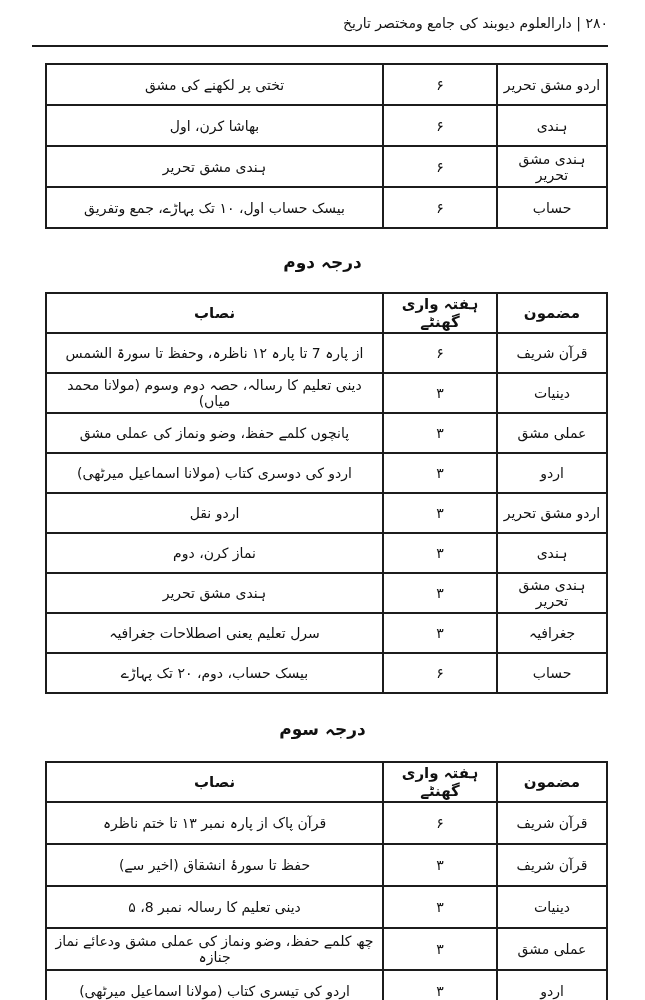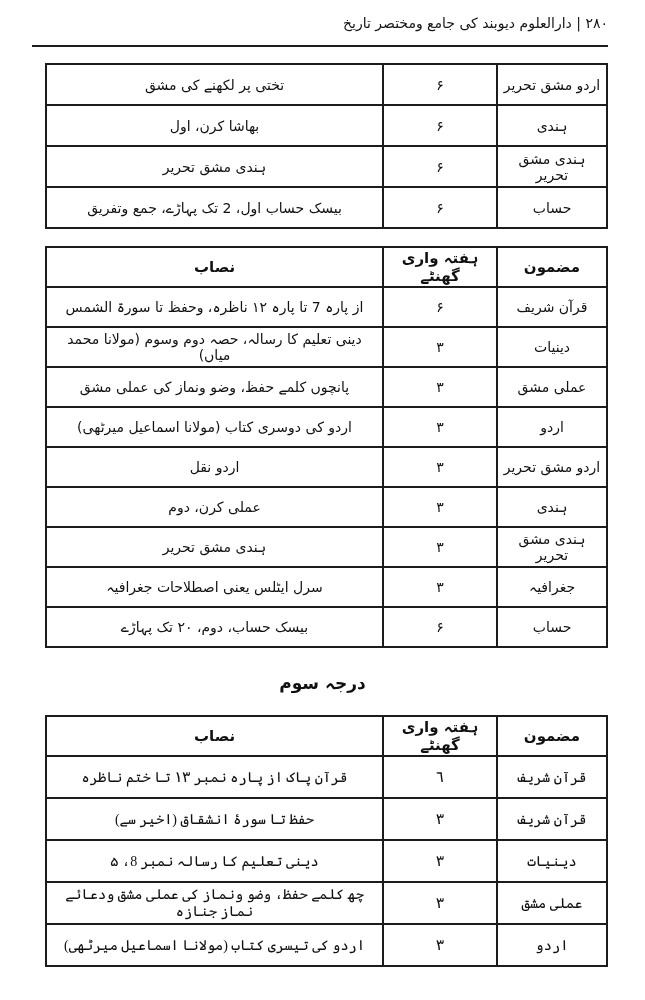--- a/index.html
+++ b/index.html
@@ -54,21 +54,21 @@
     font-size: 13.5px;
   }
   td.hours-cell { font-size: 15px; }
   .t1 { margin-top: 16px; }
   .t1 td { height: 37px; }
   .t2 { margin-top: 17px; }
   .t2 th { height: 28px; }
   .t2 td { height: 36px; }
   .t3 { margin-top: 19px; }
   .t3 th { height: 28px; }
-  .t3 td { height: 38px; font-family: Liberation Serif, serif; }
+  .t3 td { height: 38px; }
   .grade-heading {
     margin-top: 20px;
     text-align: center;
     font-size: 17px;
     font-weight: bold;
     line-height: 26px;
     color: #101010;
   }
   .grade-heading.second { margin-top: 22px; }
 </style>
@@ -100,25 +100,26 @@
         <td class="curr-cell">بھاشا کرن، اول</td>
       </tr>
       <tr>
         <td>ہندی مشق تحریر</td>
         <td class="hours-cell">۶</td>
         <td class="curr-cell">ہندی مشق تحریر</td>
       </tr>
       <tr>
         <td>حساب</td>
         <td class="hours-cell">۶</td>
-        <td class="curr-cell">بیسک حساب اول، 2 تک پہاڑے، جمع وتفریق</td>
+        <td class="curr-cell">بیسک حساب اول، ۱۰ تک پہاڑے، جمع وتفریق</td>
       </tr>
     </tbody>
   </table>
 
+  <div class="grade-heading">درجہ دوم</div>
 
   <table class="curriculum t2">
     <colgroup>
       <col style="width:110px">
         <col style="width:114px">
         <col style="width:337px">
     </colgroup>
     <thead>
       <tr>
         <th>مضمون</th>
@@ -148,31 +149,31 @@
         <td class="curr-cell">اردو کی دوسری کتاب (مولانا اسماعیل میرٹھی)</td>
       </tr>
       <tr>
         <td>اردو مشق تحریر</td>
         <td class="hours-cell">۳</td>
         <td class="curr-cell">اردو نقل</td>
       </tr>
       <tr>
         <td>ہندی</td>
         <td class="hours-cell">۳</td>
-        <td class="curr-cell">عملی کرن، دوم</td>
+        <td class="curr-cell">نماز کرن، دوم</td>
       </tr>
       <tr>
         <td>ہندی مشق تحریر</td>
         <td class="hours-cell">۳</td>
         <td class="curr-cell">ہندی مشق تحریر</td>
       </tr>
       <tr>
         <td>جغرافیہ</td>
         <td class="hours-cell">۳</td>
-        <td class="curr-cell">سرل ایٹلس یعنی اصطلاحات جغرافیہ</td>
+        <td class="curr-cell">سرل تعلیم یعنی اصطلاحات جغرافیہ</td>
       </tr>
       <tr>
         <td>حساب</td>
         <td class="hours-cell">۶</td>
         <td class="curr-cell">بیسک حساب، دوم، ۲۰ تک پہاڑے</td>
       </tr>
     </tbody>
   </table>
 
   <div class="grade-heading second">درجہ سوم</div>

